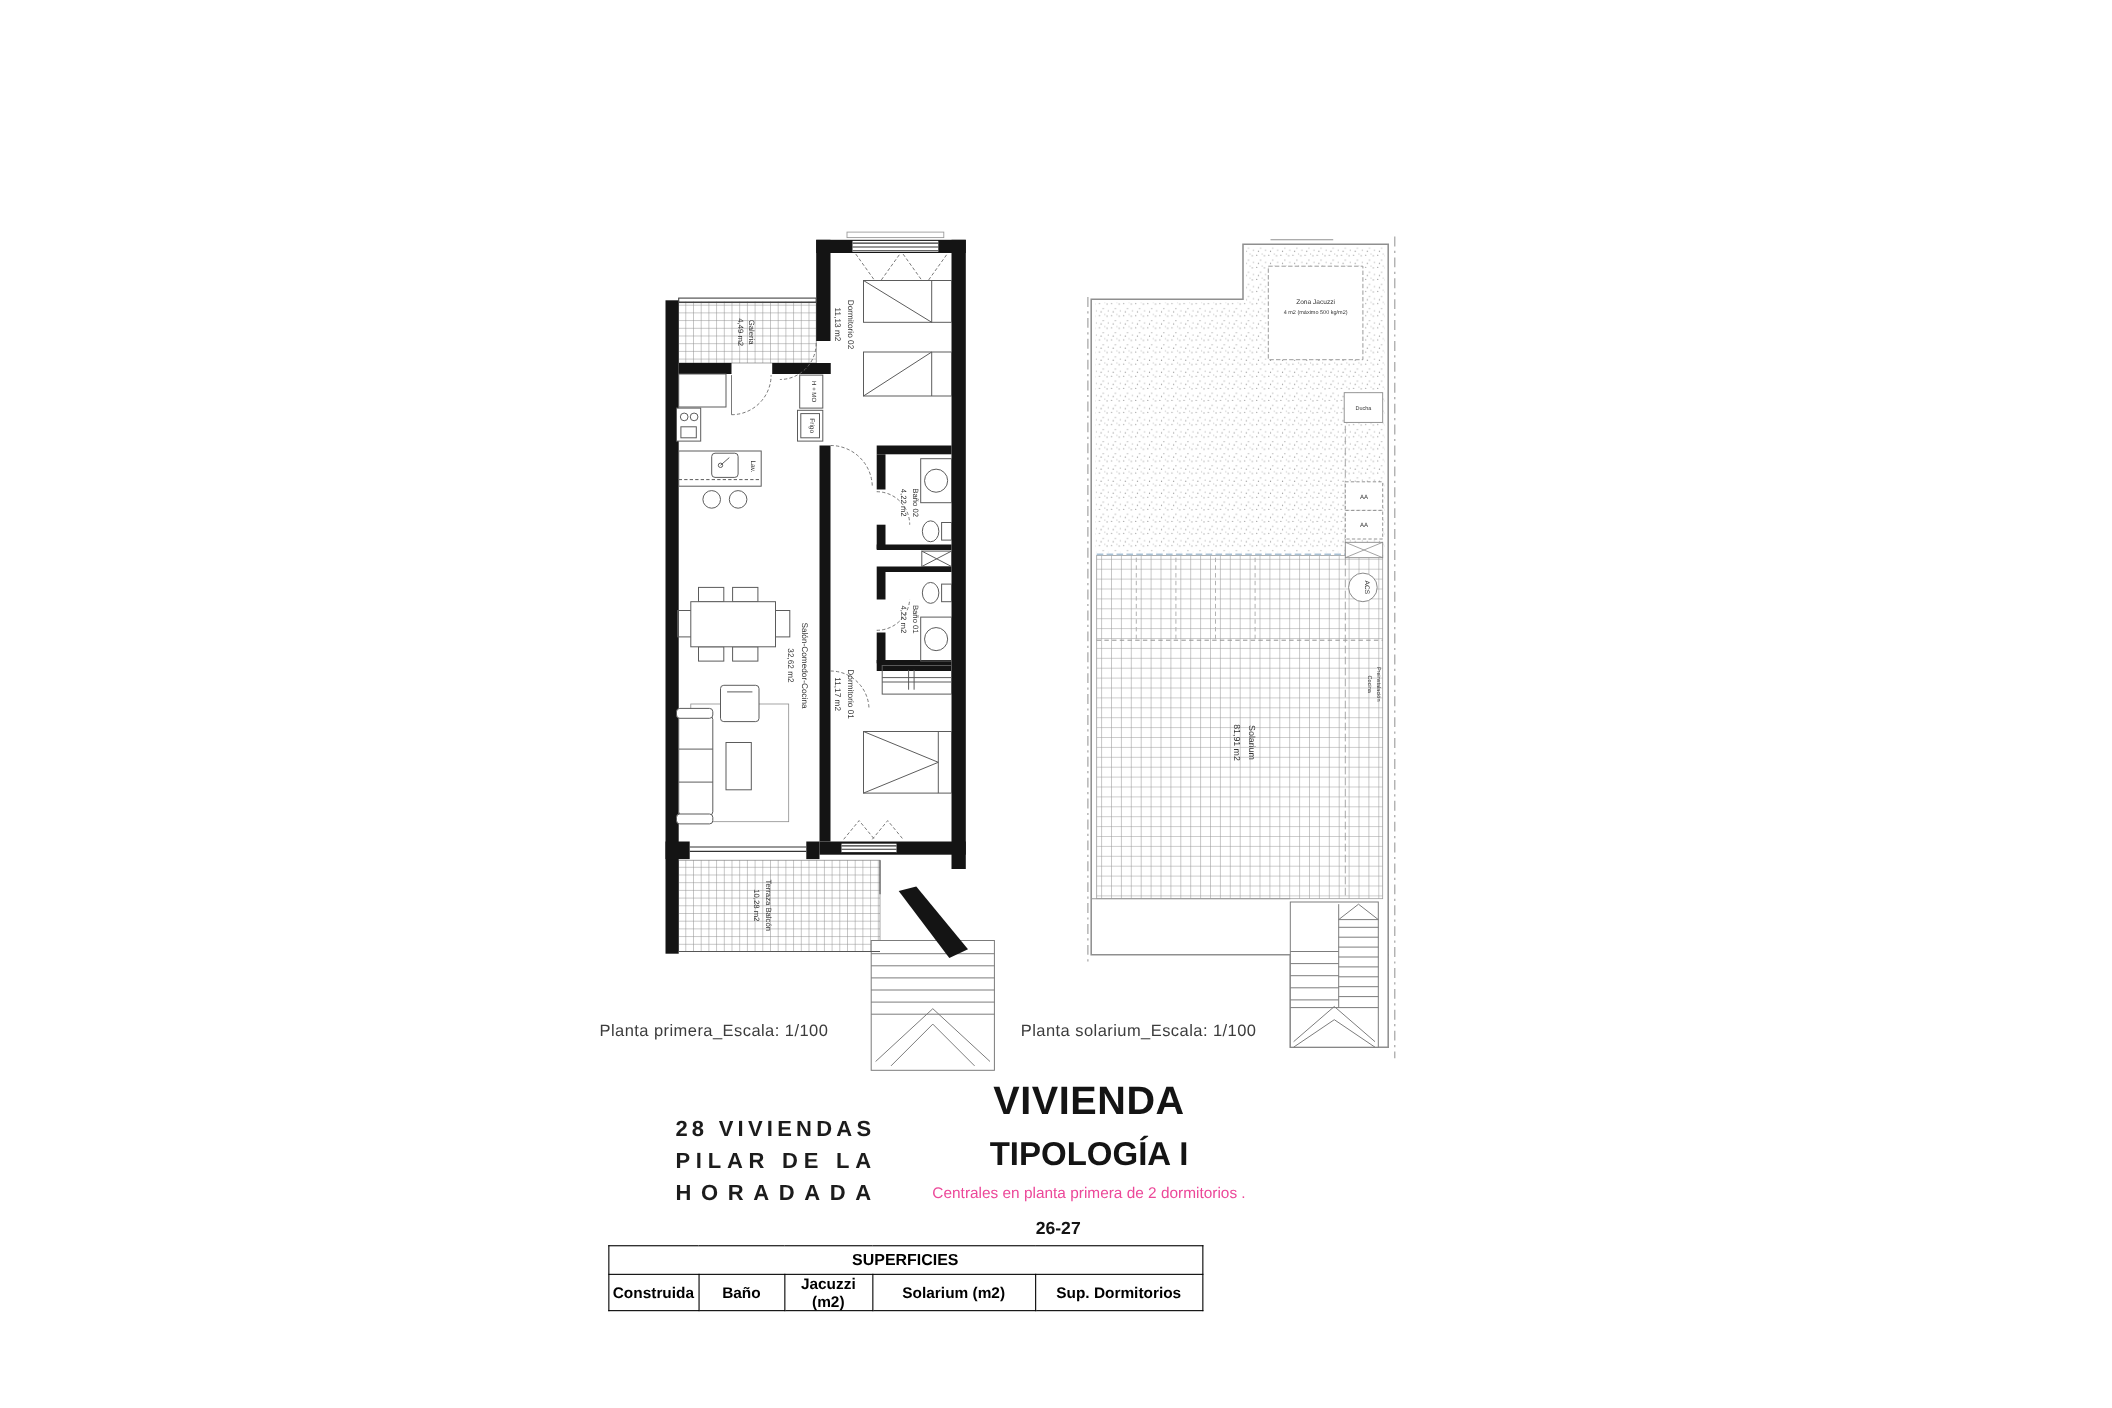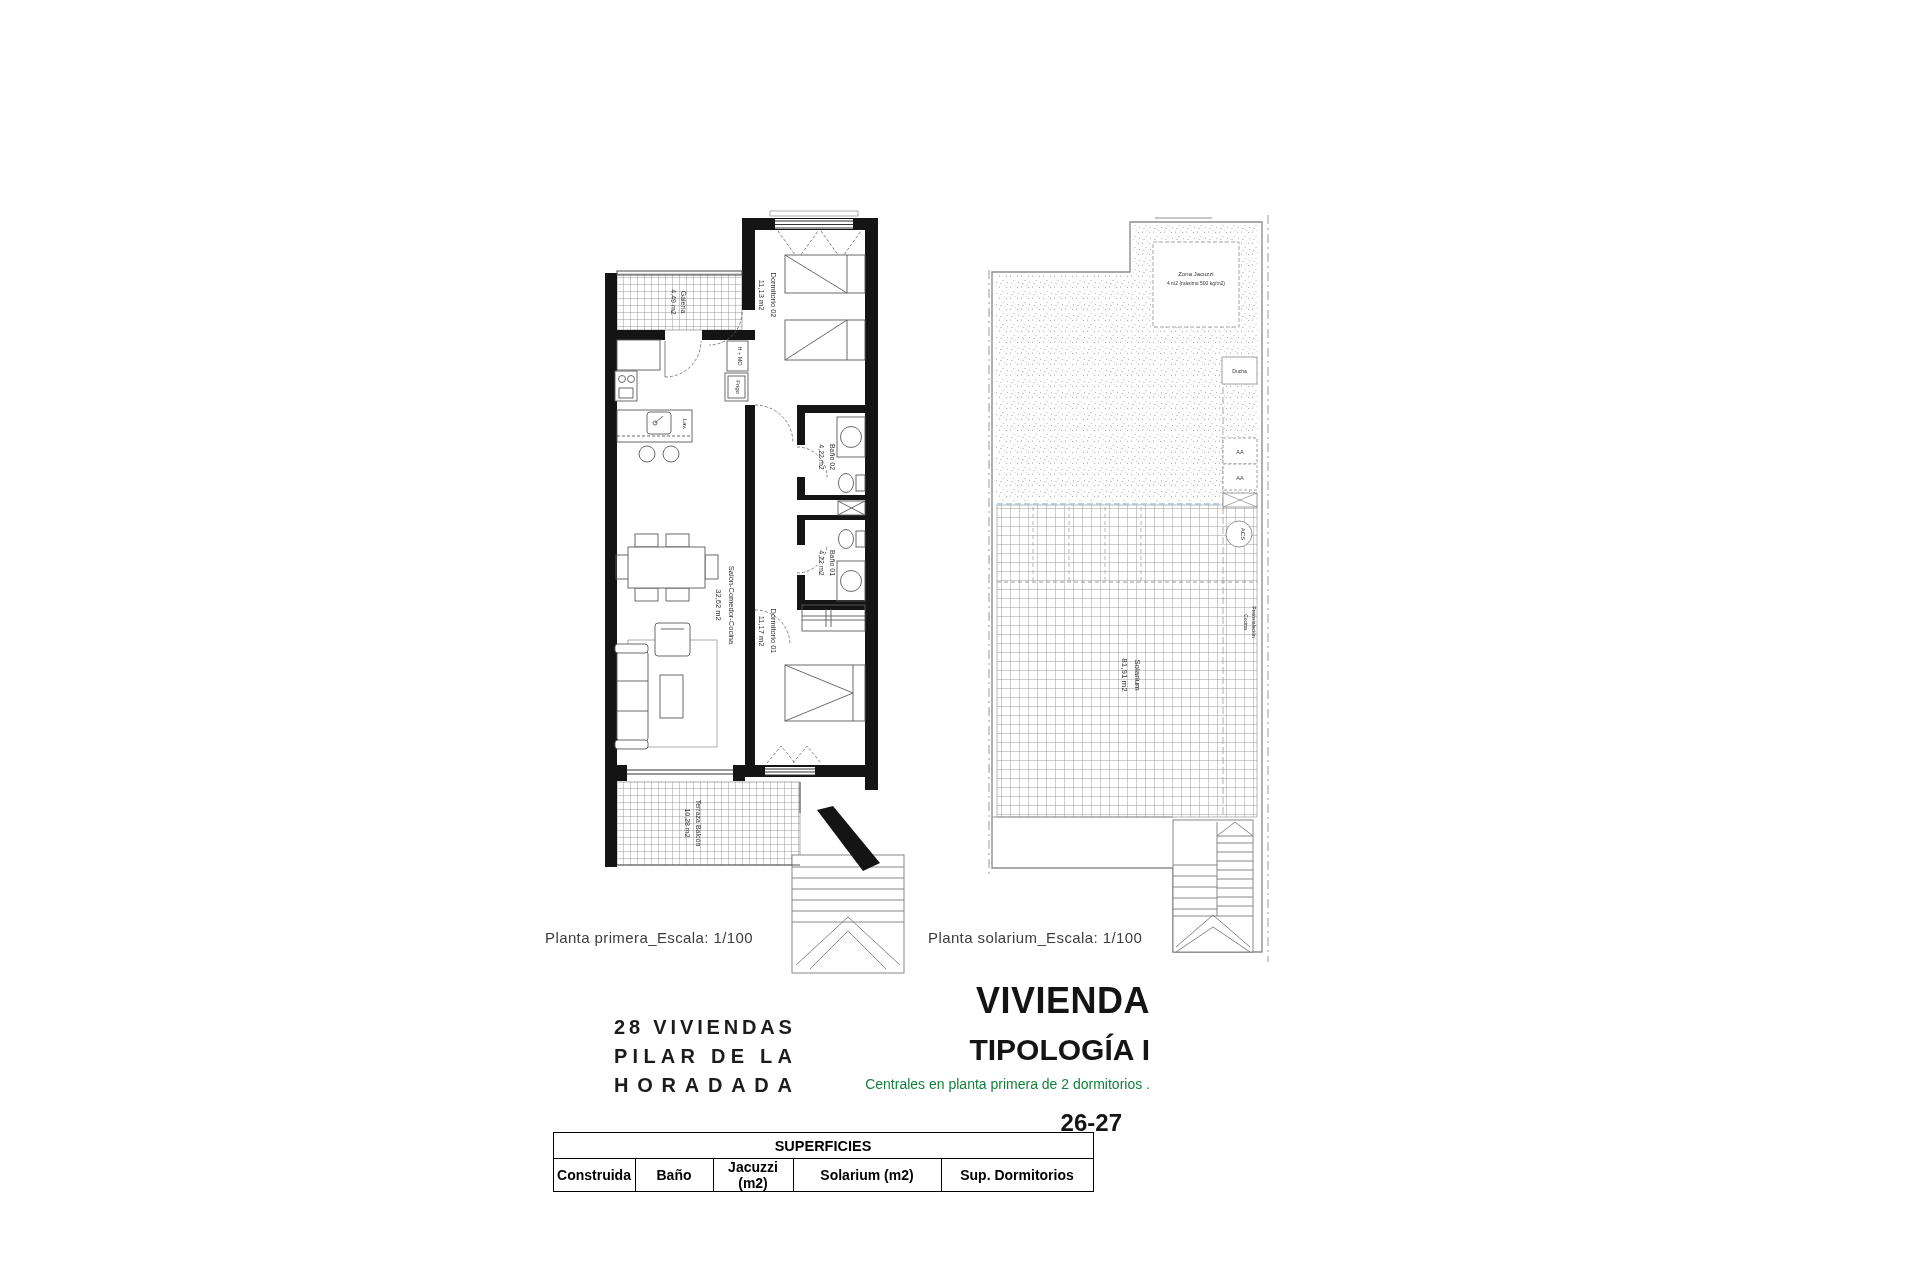--- a/index.html
+++ b/index.html
@@ -2,25 +2,25 @@
 <html><head>
 <meta charset="utf-8">
 <style>
   html,body{margin:0;padding:0;background:#fff;}
   #sheet{position:relative;width:1920px;height:1197px;background:#fff;overflow:hidden;
          font-family:"Liberation Sans",sans-serif;color:#222;}
   .plan{position:absolute;}
   .caption{position:absolute;font-size:15px;letter-spacing:.4px;color:#3c3c3c;white-space:nowrap;}
   .project{position:absolute;font-weight:bold;font-size:20px;color:#1c1c1c;line-height:29px;}
   .char-justify{display:flex;justify-content:space-between;}
-  .headingblock{position:absolute;text-align:right;color:#141414;}
+  .headingblock{position:absolute;text-align:center;color:#141414;}
   .headingblock .h1{font-size:36px;font-weight:bold;line-height:38px;letter-spacing:.5px;}
   .headingblock .h2{font-size:30px;font-weight:bold;margin-top:16px;line-height:28px;}
-  .headingblock .desc{font-size:14px;margin-top:12px;line-height:16px;color:#15803d;}
-  .headingblock .units{font-size:24px;font-weight:bold;margin-top:17px;transform:translateX(-28px);}
+  .headingblock .desc{font-size:14px;margin-top:12px;line-height:16px;color:#ec4899;}
+  .headingblock .units{font-size:16px;font-weight:bold;margin-top:17px;transform:translateX(-28px);}
   table.sup{position:absolute;border-collapse:collapse;table-layout:fixed;font-size:14px;color:#000;}
   table.sup td,table.sup th{border:1.5px solid #000;text-align:center;vertical-align:middle;padding:0;}
   table.sup .blank{border:none;}
   table.sup .title{font-weight:bold;font-size:14.5px;height:25px;}
   table.sup th{font-weight:bold;height:25px;font-size:14px;}
   table.sup td{height:26px;}
   table.sup .bold{font-weight:bold;}
   svg text{font-family:"Liberation Sans",sans-serif;fill:#333;}
 </style>
 </head>

